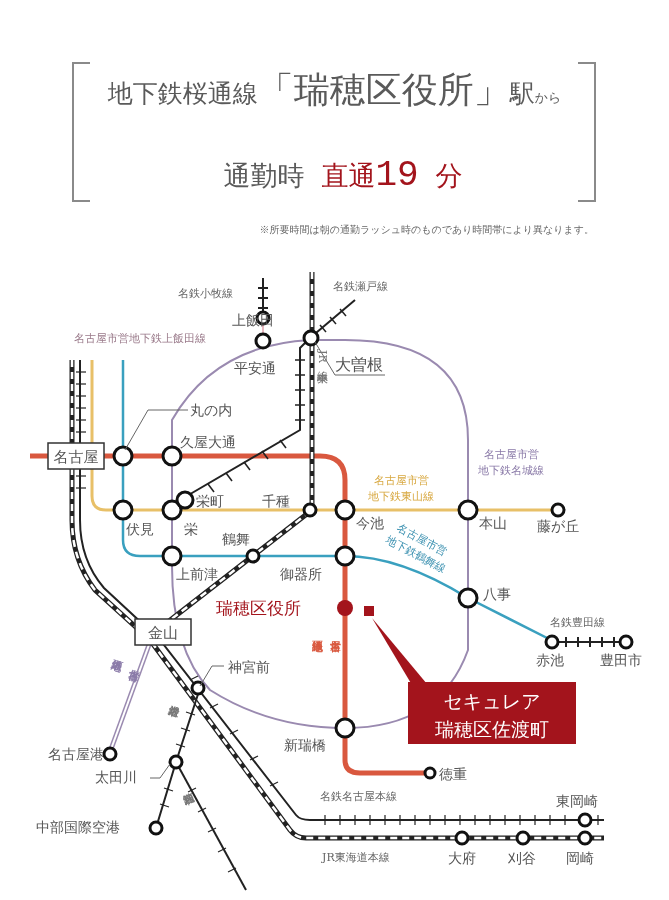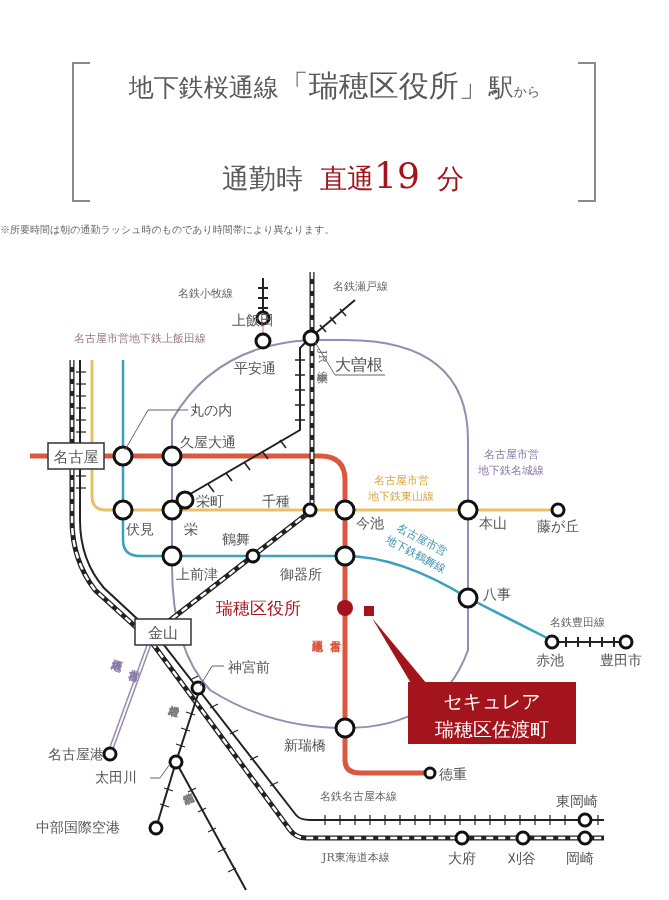--- a/index.html
+++ b/index.html
@@ -7,26 +7,26 @@
          font-family: "DejaVu Serif", "Liberation Serif", serif; color:#555; }
   .header { position:absolute; left:0; top:0; width:669px; height:250px; }
   .bracket { position:absolute; top:62px; width:16px; height:136px; border:2px solid #8a8a8a; }
   .bracket.left { left:72px; border-right:none; }
   .bracket.right { left:578px; border-left:none; }
   .line { position:absolute; left:0; width:669px; text-align:center; white-space:nowrap; color:#5a5a5a; }
   .l1 { top:66px; }
   .l2 { top:112px; }
   .l3 { top:156px; }
   .sm { font-size:25px; }
-  .big { font-size:30px; }
+  .big { font-size:36px; }
   .tiny { font-size:13px;text-align:center; }
-  .red { color:#a3141c; }
+  .red { color:#a3141c;font-family:Liberation Mono, monospace; }
   .huge { font-size:36px; line-height:40px; }
   .mid { font-size:27px;margin-left:17px; }
-  .note { position:absolute; top:223px; left:0; width:594px; text-align:left; font-size:10px; color:#666; }
+  .note { position:absolute; top:223px; left:0; width:594px; text-align:right; font-size:10px; color:#666; }
   svg { position:absolute; left:0; top:0; }
   svg text { font-family:"DejaVu Serif","Liberation Serif",serif; }
 </style>
 </head>
 <body>
 
 <div class="header">
   <div class="bracket left"></div>
   <div class="bracket right"></div>
 

